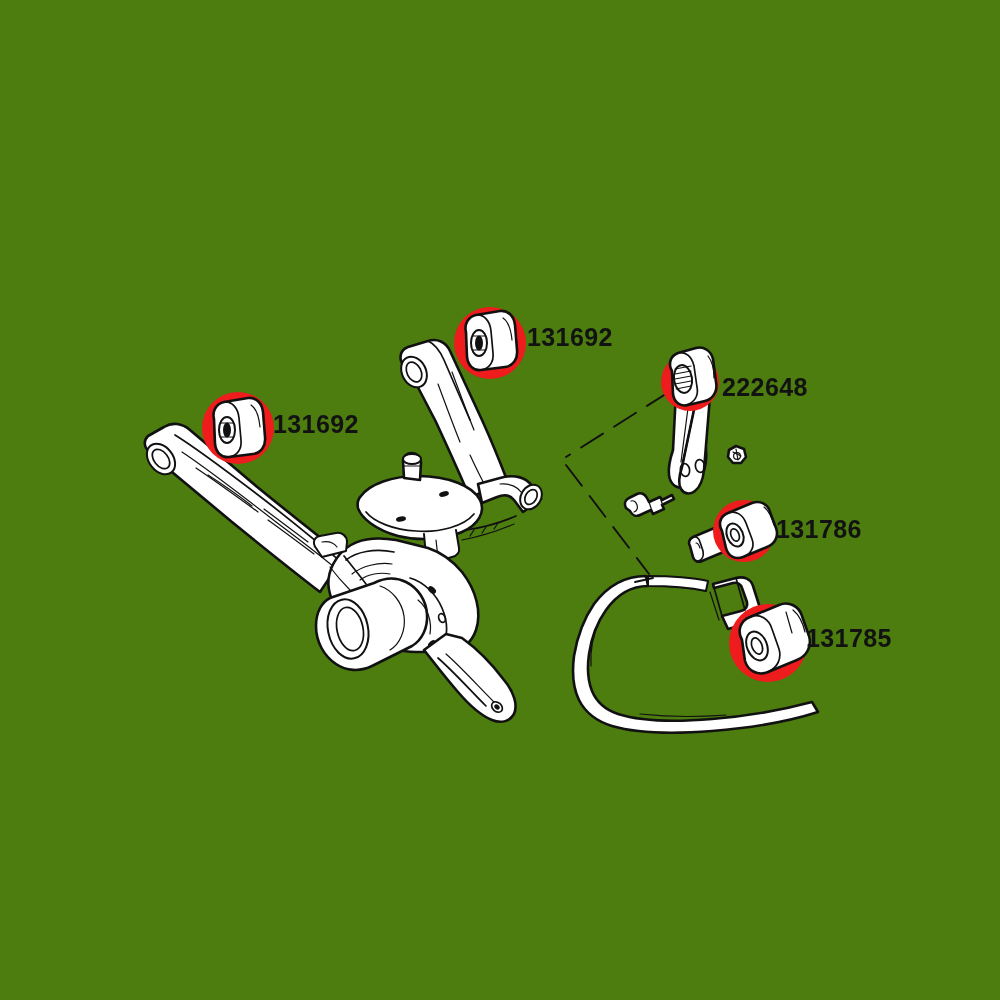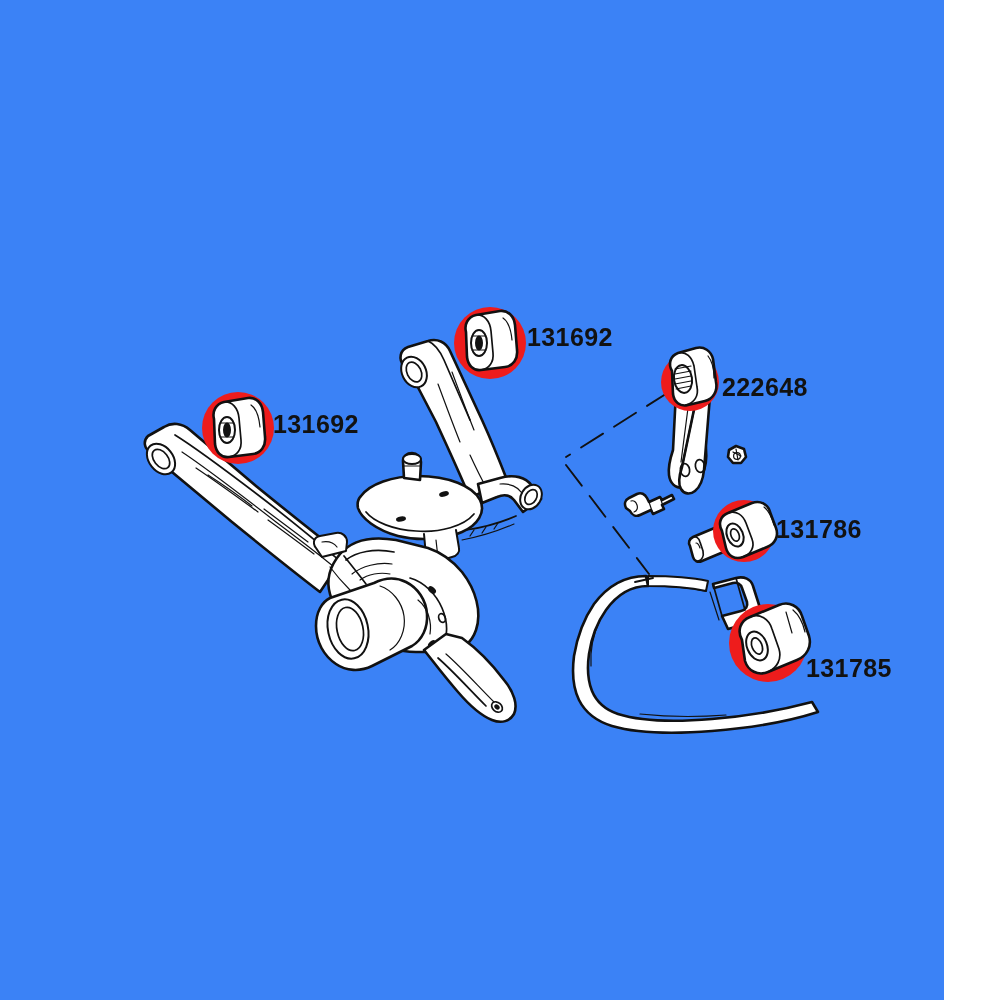--- a/index.html
+++ b/index.html
@@ -8,24 +8,23 @@
     background: #ffffff;
   }
   body {
     width: 1000px;
     height: 1000px;
     overflow: hidden;
     font-family: "Liberation Sans", sans-serif;
   }
   #diagram-root {
     position: relative;
-    width: 908px;
+    width: 1000px;
     height: 1000px;
-    background: #3b82f6;
-    padding-left: 36px;
+    background: #4d7c0f;
   }
   #parts-svg {
     position: absolute;
     top: 0;
     left: 0;
     width: 1000px;
     height: 1000px;
     display: block;
   }
   .ink-thin {
@@ -511,15 +510,15 @@
   </svg>
 
   <div class="label-text" style="left:527px; top:325px;">131692</div>
 
   <div class="label-text" style="left:273px; top:412px;">131692</div>
 
   <div class="label-text" style="left:722px; top:375px;">222648</div>
 
   <div class="label-text" style="left:776px; top:517px;">131786</div>
 
-  <div class="label-text" style="left:806px; top:656px;">131785</div>
+  <div class="label-text" style="left:806px; top:626px;">131785</div>
 
 </div>
 
 </body></html>

